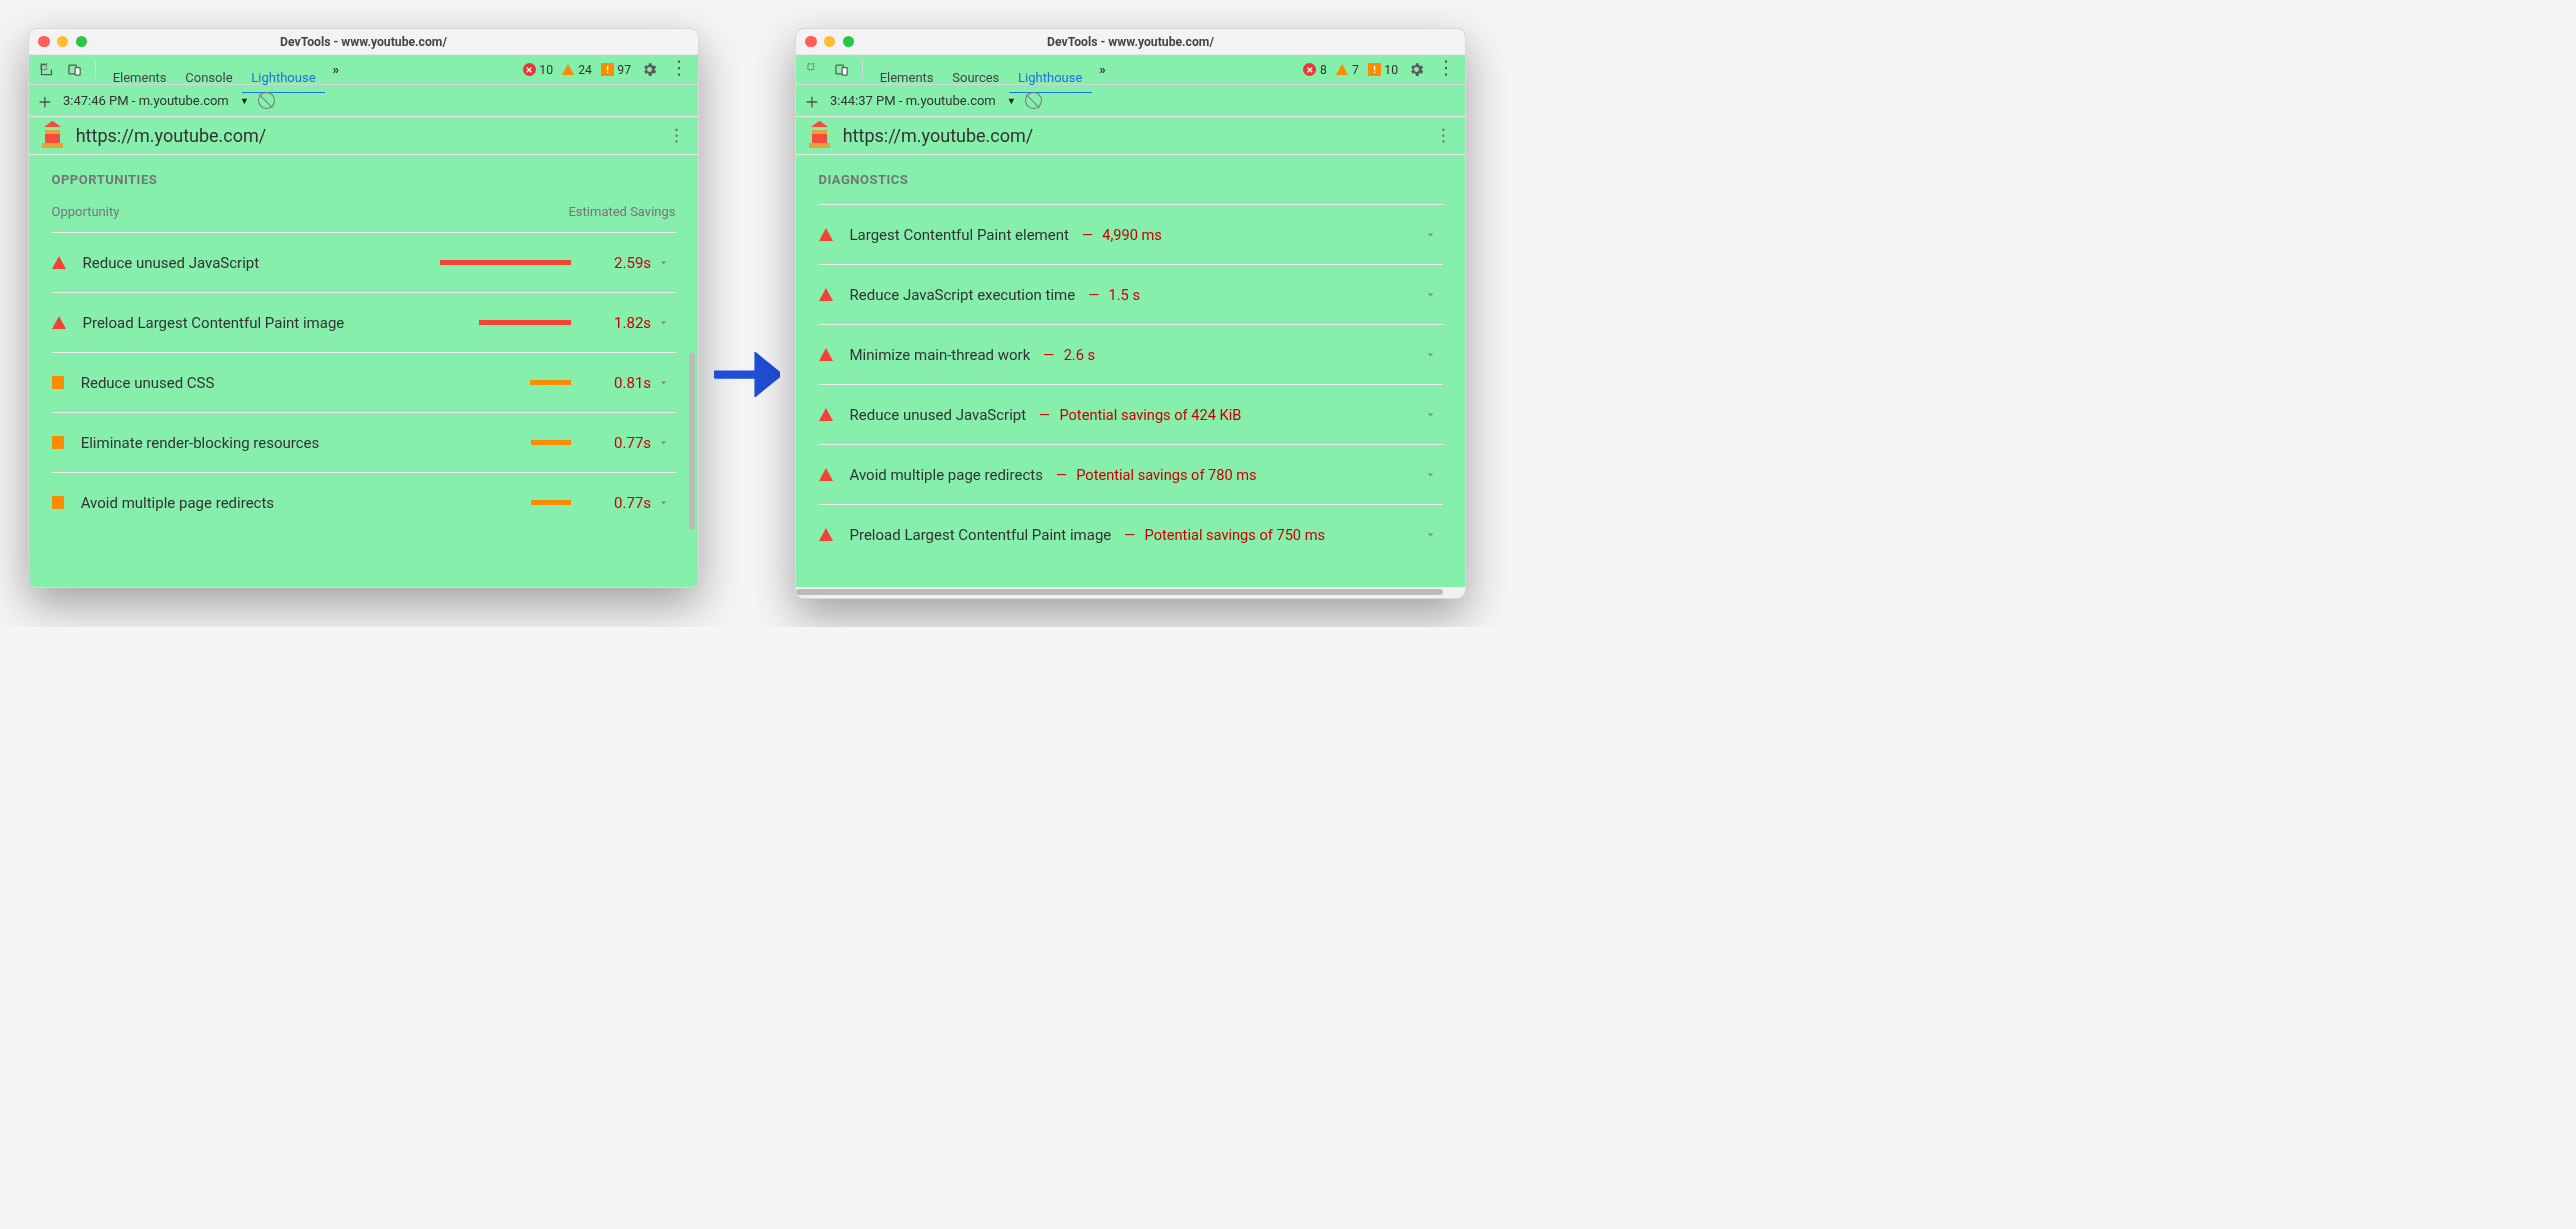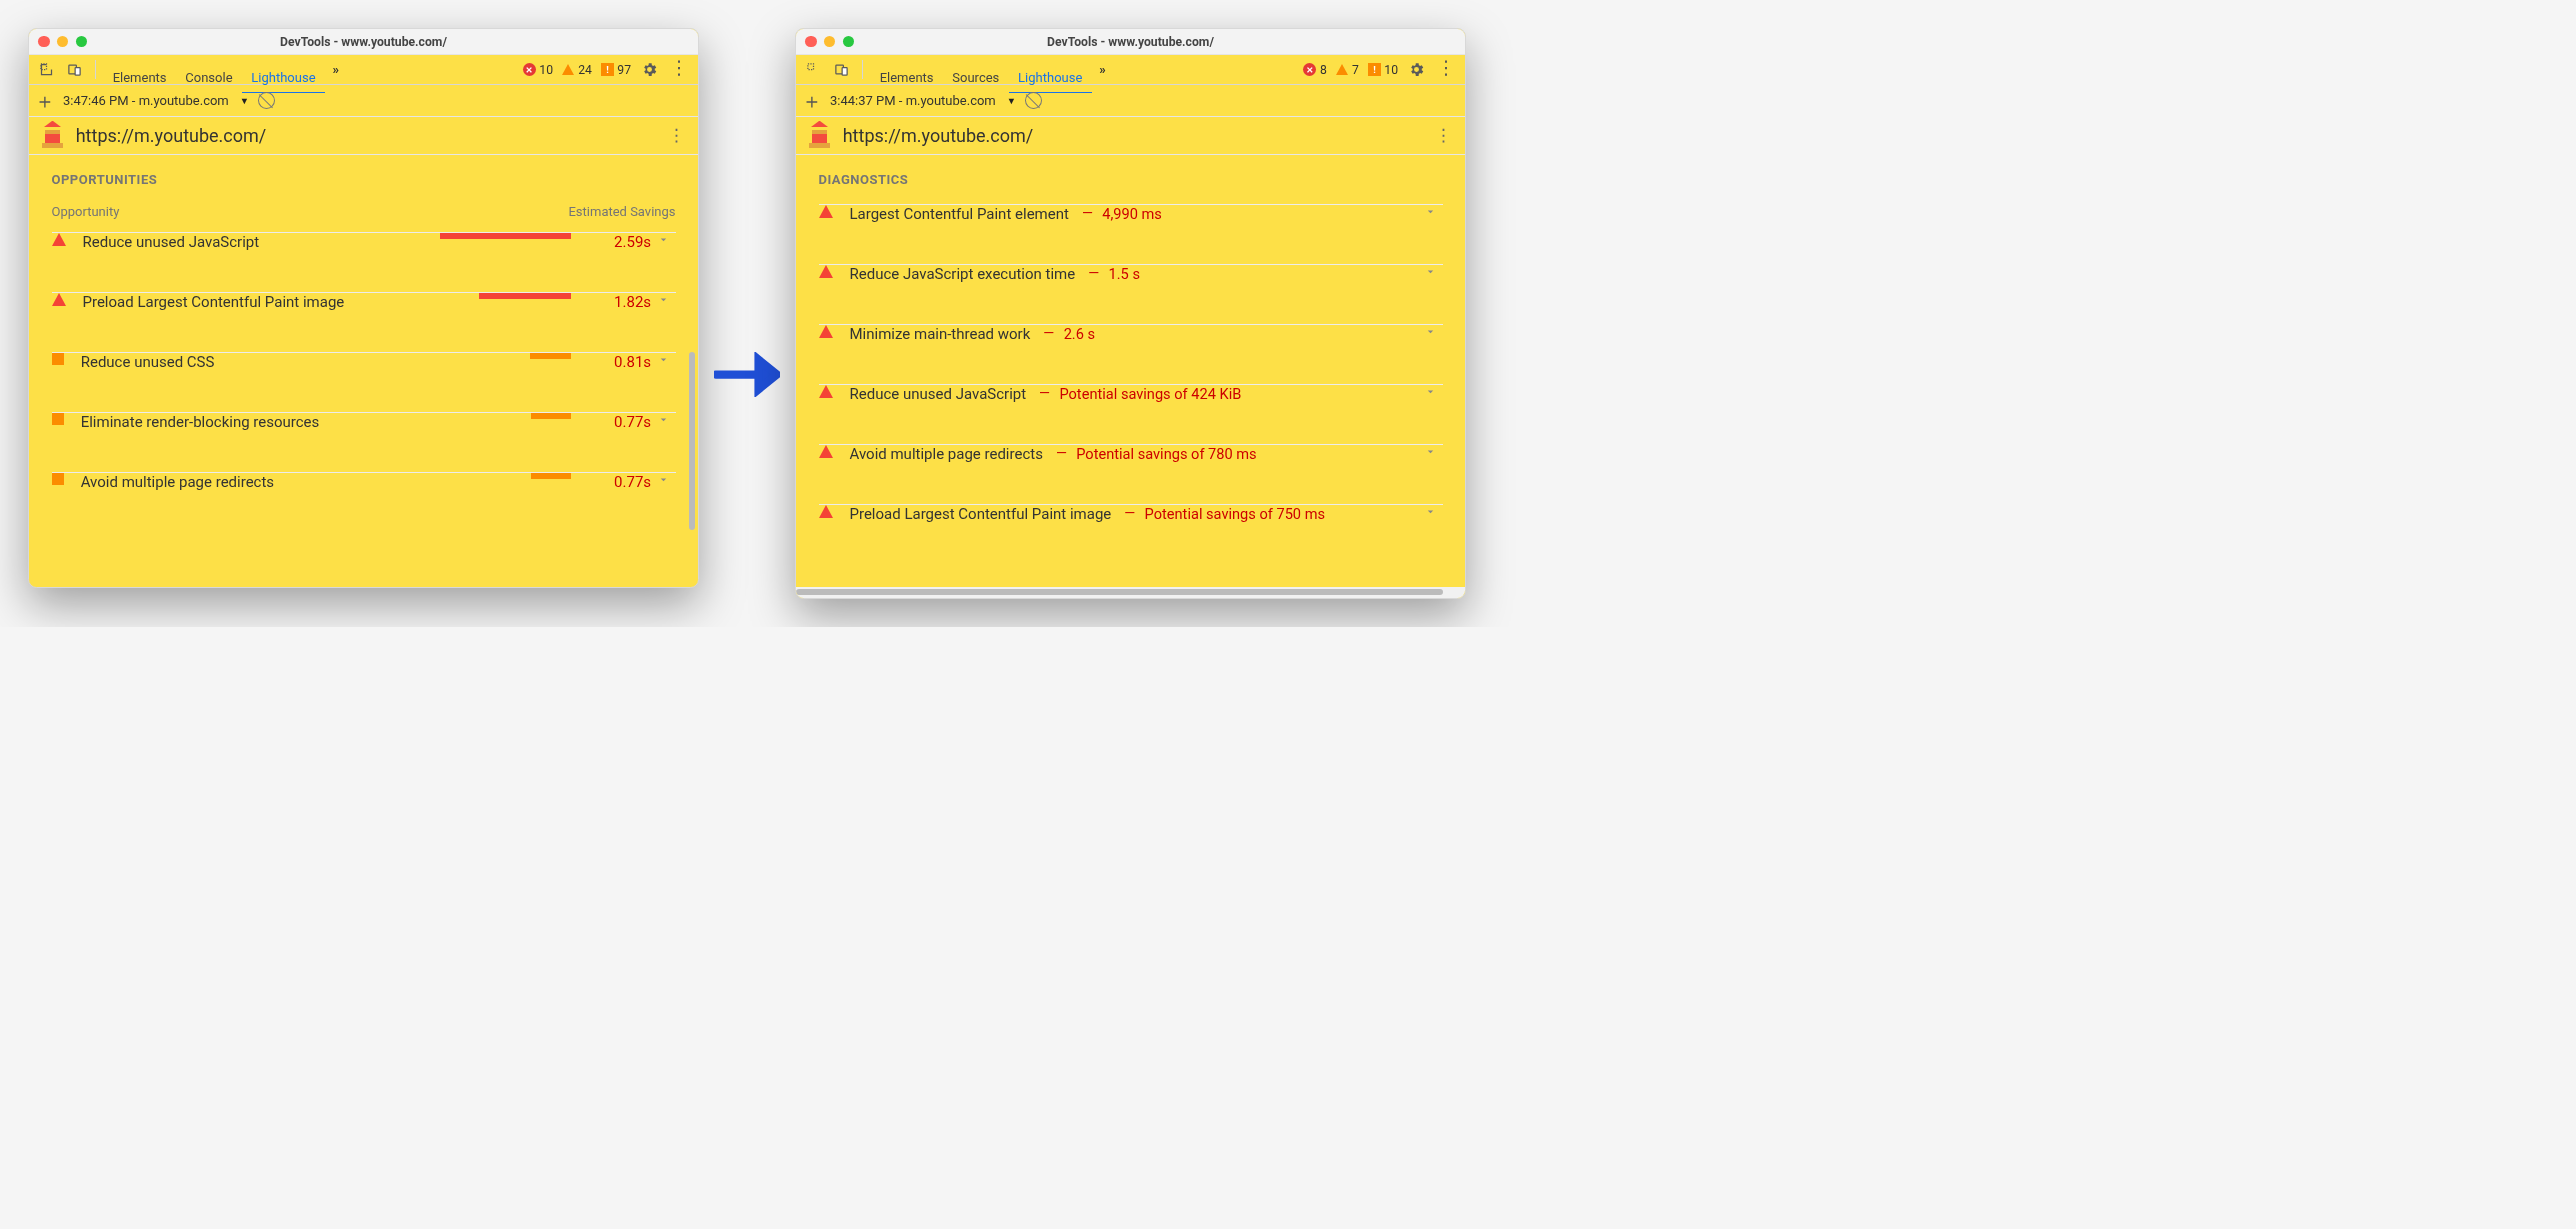--- a/index.html
+++ b/index.html
@@ -8,21 +8,21 @@
     background: #f5f5f5;
     padding: 28px;
     display: flex;
     align-items: flex-start;
     gap: 15px;
     font-size: 14px;
     color: #333;
   }
   .window {
     width: 671px;
-    background: #fde047;
+    background: #86efac;
     border-radius: 8.5px;
     box-shadow: 0 17px 45px rgba(0,0,0,0.35);
     overflow: hidden;
     border: 0.9px solid #d8d8d8;
   }
   
   .titlebar {
     height: 26px;
     background: #f3f3f3;
     border-bottom: 0.9px solid #e5e5e5;
@@ -103,21 +103,21 @@
     font-size:13px; font-weight:700; letter-spacing:0.5px; color:#757575;
     margin-bottom:17px;
   }
   .cols {
     display:flex; justify-content:space-between; font-size:13px; color:#757575;
     padding-bottom:13px;
     gap:36px;
   }
 
   .audit {
-    display:flex; align-items:flex-start; height:60px;
+    display:flex; align-items:center; height:60px;
     border-top:0.9px solid #ececec;
   }
   .sev { width:15px; height:15px; margin-right:17px; flex-shrink:0;}
   .sev.tri {
     width:0;height:0;border-left:7.5px solid transparent;border-right:7.5px solid transparent;border-bottom:13px solid #f44336;
   }
   .sev.sq { background:#fb8c00; width:12.2px;height:12.2px; }
   .atitle { font-size:15px; color:#333; }
   .flexg{flex:1;}
   .dash { color:#cc0000; font-size:14px; margin:0 9.4px 0 13px; font-weight:400;}

